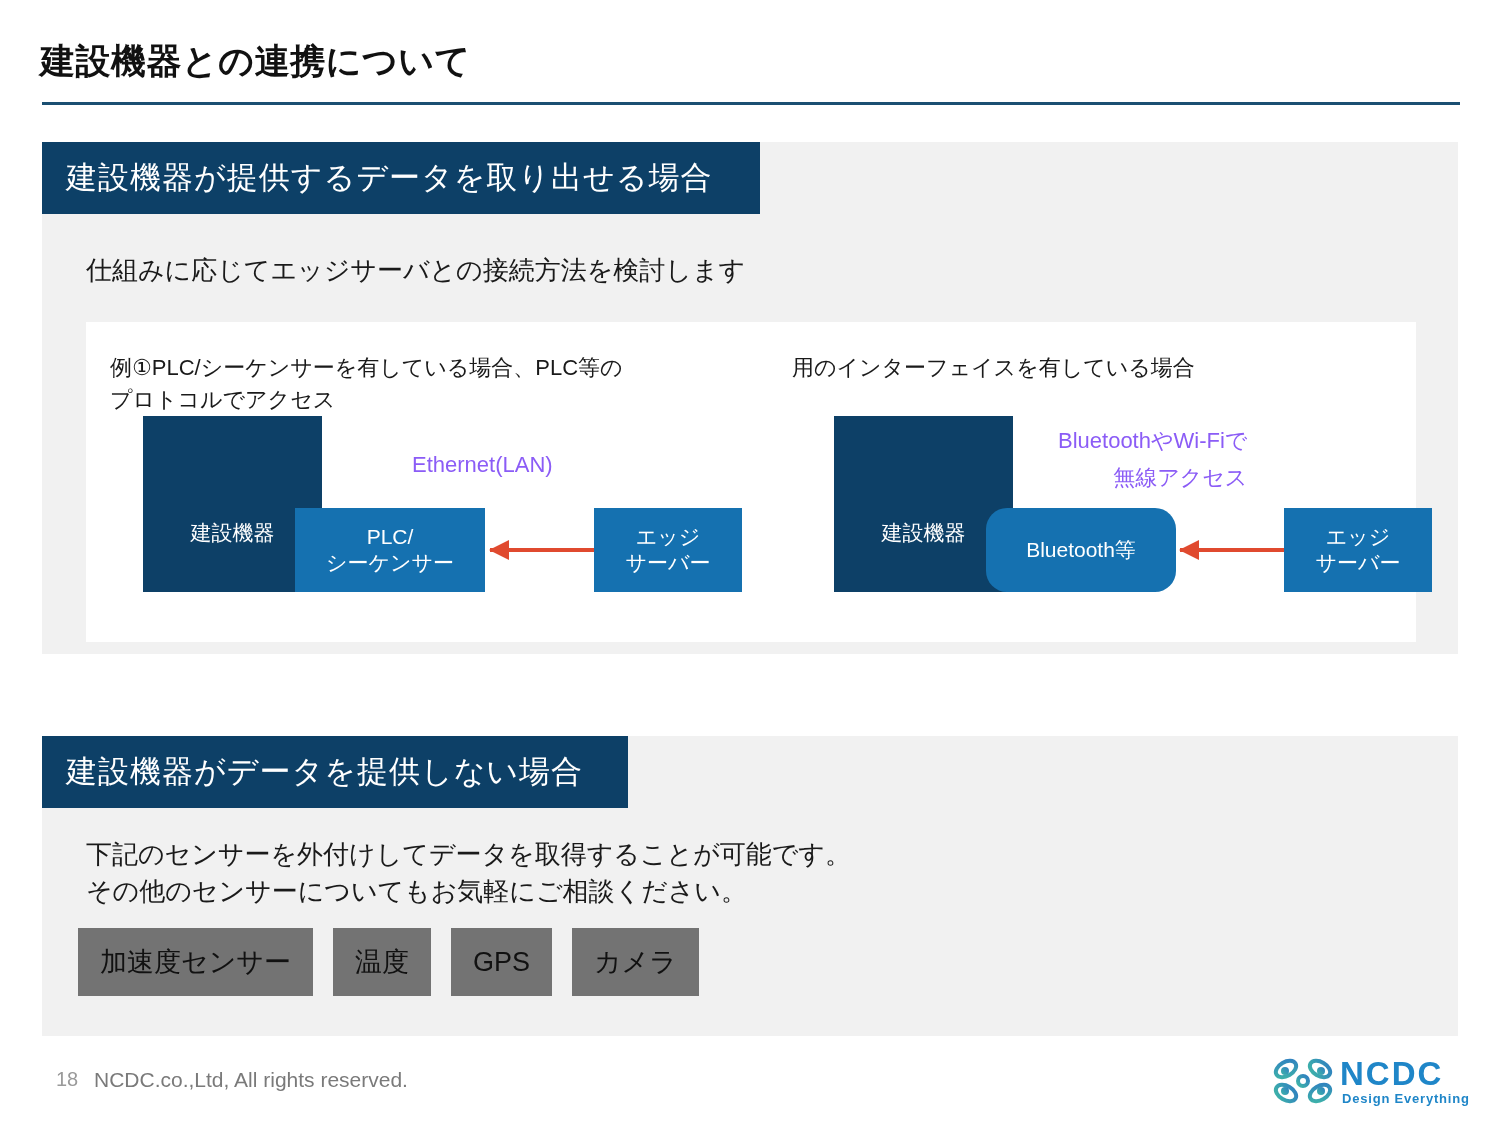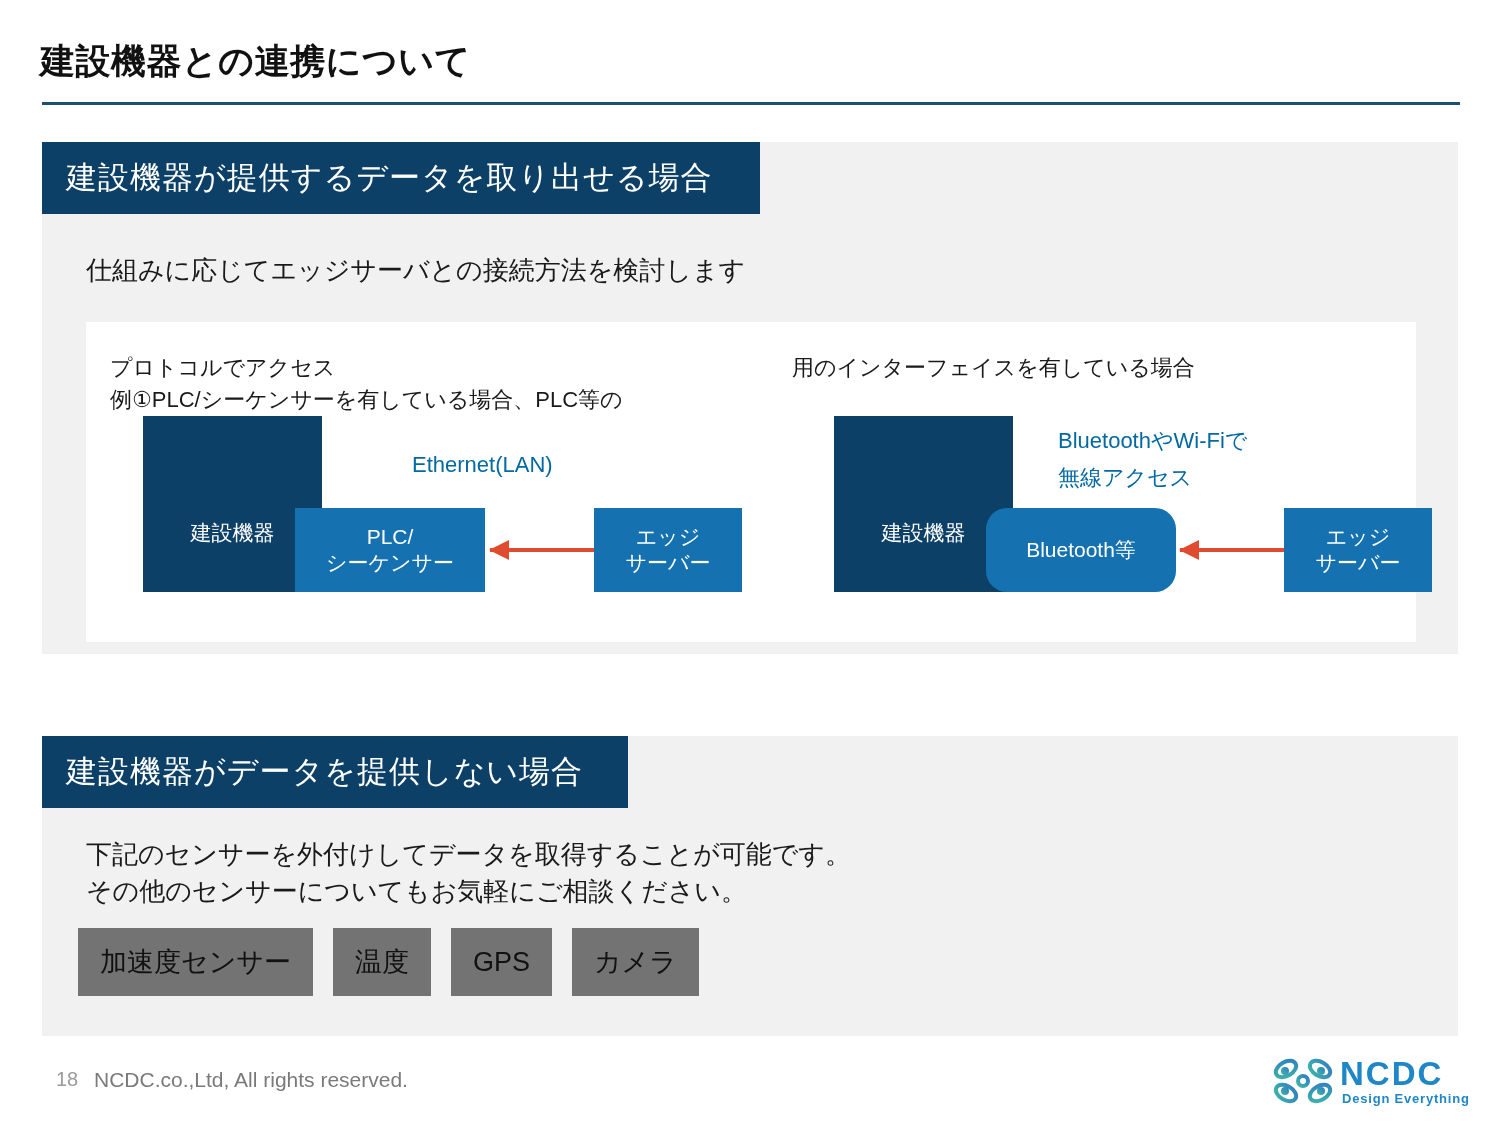--- a/index.html
+++ b/index.html
@@ -119,24 +119,24 @@
   #iface-left  { left: 209px; top: 186px; width: 190px; height: 84px; }
   #edge-left   { left: 508px; top: 186px; width: 148px; height: 84px; }
   
   #dev-right   { left: 66px;  top: 94px;  width: 179px; height: 176px; align-items: flex-end; padding-bottom: 46px; }
   #iface-right { left: 218px; top: 186px; width: 190px; height: 84px; border-radius: 21px; }
   #edge-right  { left: 516px; top: 186px; width: 148px; height: 84px; }
 
   
   .dia-note {
     position: absolute;
-    color: #0369a1;
+    color: #8b5cf6;
     font-size: 22px;
     line-height: 1.7;
-    text-align: left;
+    text-align: right;
     white-space: nowrap;
   }
   #note-left  { left: 326px; top: 124px; }
   #note-right { left: 290px; top: 100px; }
 
   .arrow {
     position: absolute;
     height: 4px;
     background: #e04a2f;
   }
@@ -229,22 +229,22 @@
 
   <div class="panel" id="panel-one">
 
     <div class="panel-header" id="panel-one-header">建設機器が提供するデータを取り出せる場合</div>
 
     <div class="panel-lead" id="panel-one-lead">仕組みに応じてエッジサーバとの接続方法を検討します</div>
 
     <div class="card" id="card-left">
 
       <div class="card-caption">
+        <div>例①PLC/シーケンサーを有している場合、PLC等の</div>
         <div>プロトコルでアクセス</div>
-        <div>例①PLC/シーケンサーを有している場合、PLC等の</div>
       </div>
 
       <div class="dia-box dia-device" id="dev-left">
         <span>建設機器</span>
       </div>
 
       <div class="dia-box dia-iface" id="iface-left">
         <div>
           <div>PLC/</div>
           <div>シーケンサー</div>

